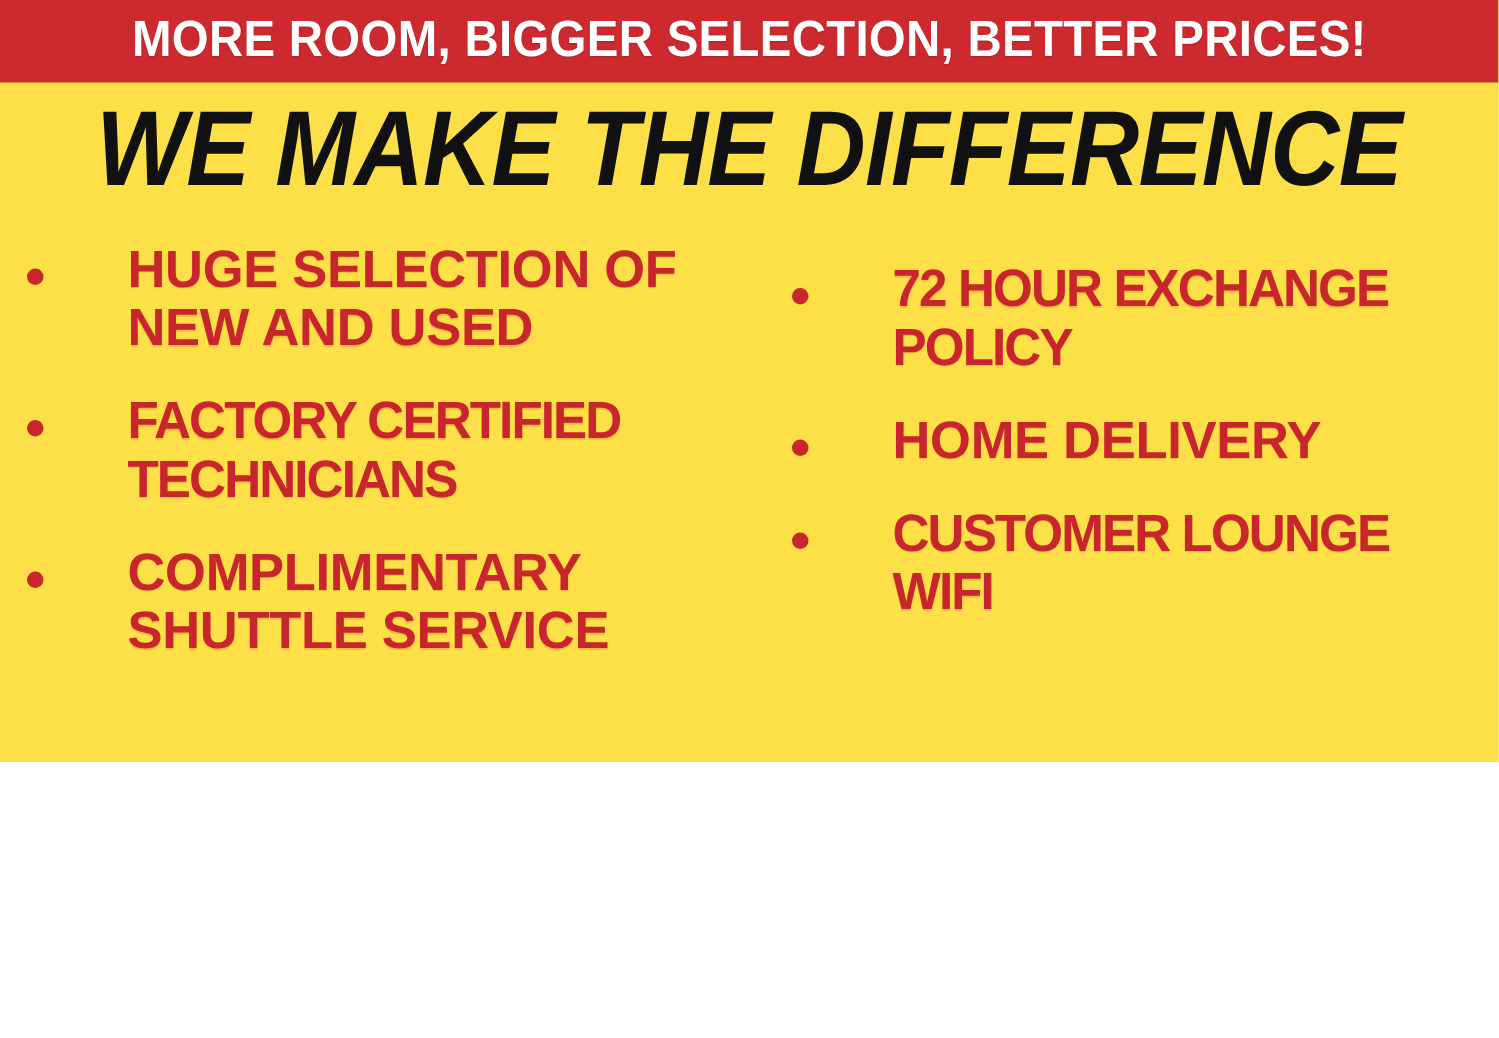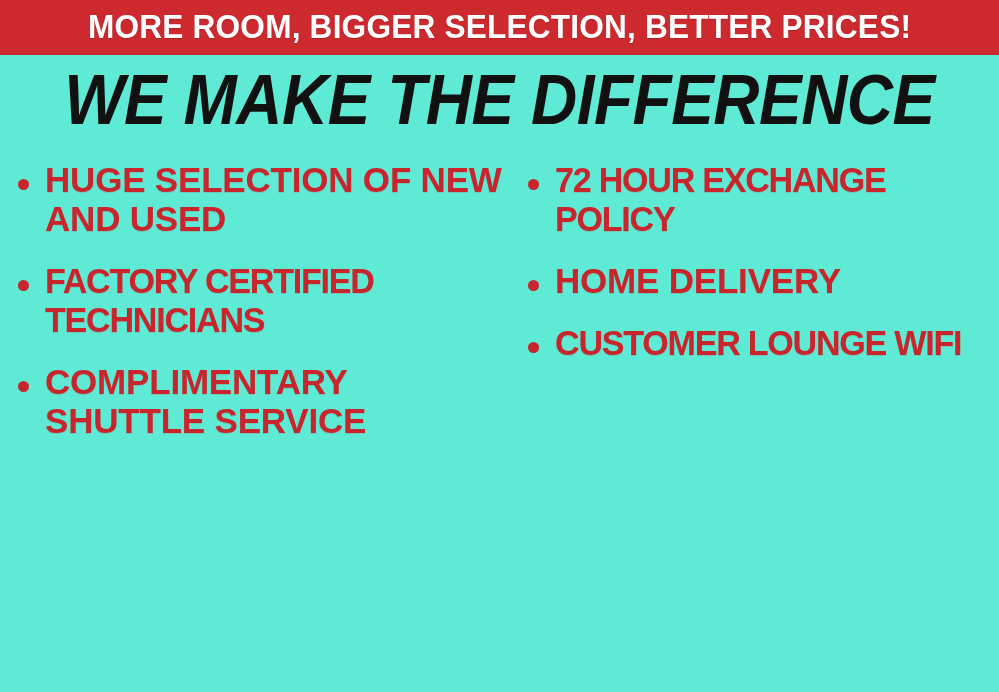--- a/index.html
+++ b/index.html
@@ -10,22 +10,22 @@
     width: 999px;
     height: 692px;
     background: #ffffff;
     font-family: "Liberation Sans", sans-serif;
     overflow: hidden;
   }
 
   .poster {
     position: relative;
     width: 999px;
-    height: 692px;
-    background: #5eead4;
+    height: 508px;
+    background: #fde047;
     box-sizing: border-box;
     overflow: hidden;
   }
 
   
   .banner {
     position: absolute;
     left: 0;
     top: 0;
     width: 999px;
@@ -88,23 +88,25 @@
   }
   .col-right {
     width: 489px;
     padding-left: 18px;
   }
 
   .bullet-item {
     display: flex;
     align-items: flex-start;
     margin-bottom: 23px;
+    gap: 40px;
   }
   .col-right .bullet-item {
     margin-bottom: 23px;
+    margin-top: 13px;
   }
   .bullet-dot {
     flex: 0 0 auto;
     width: 11px;
     height: 11px;
     border-radius: 50%;
     background: #c8262c;
     margin-top: 19px;
     margin-right: 16px;
   }

